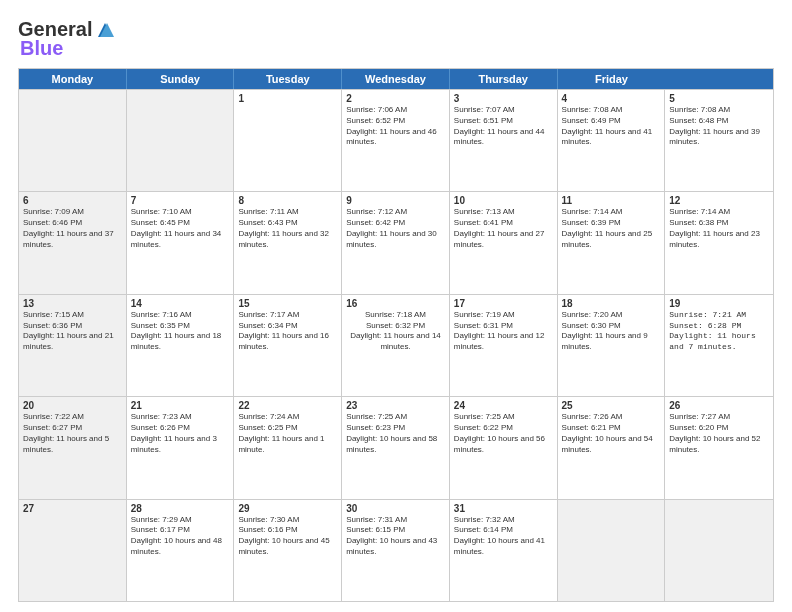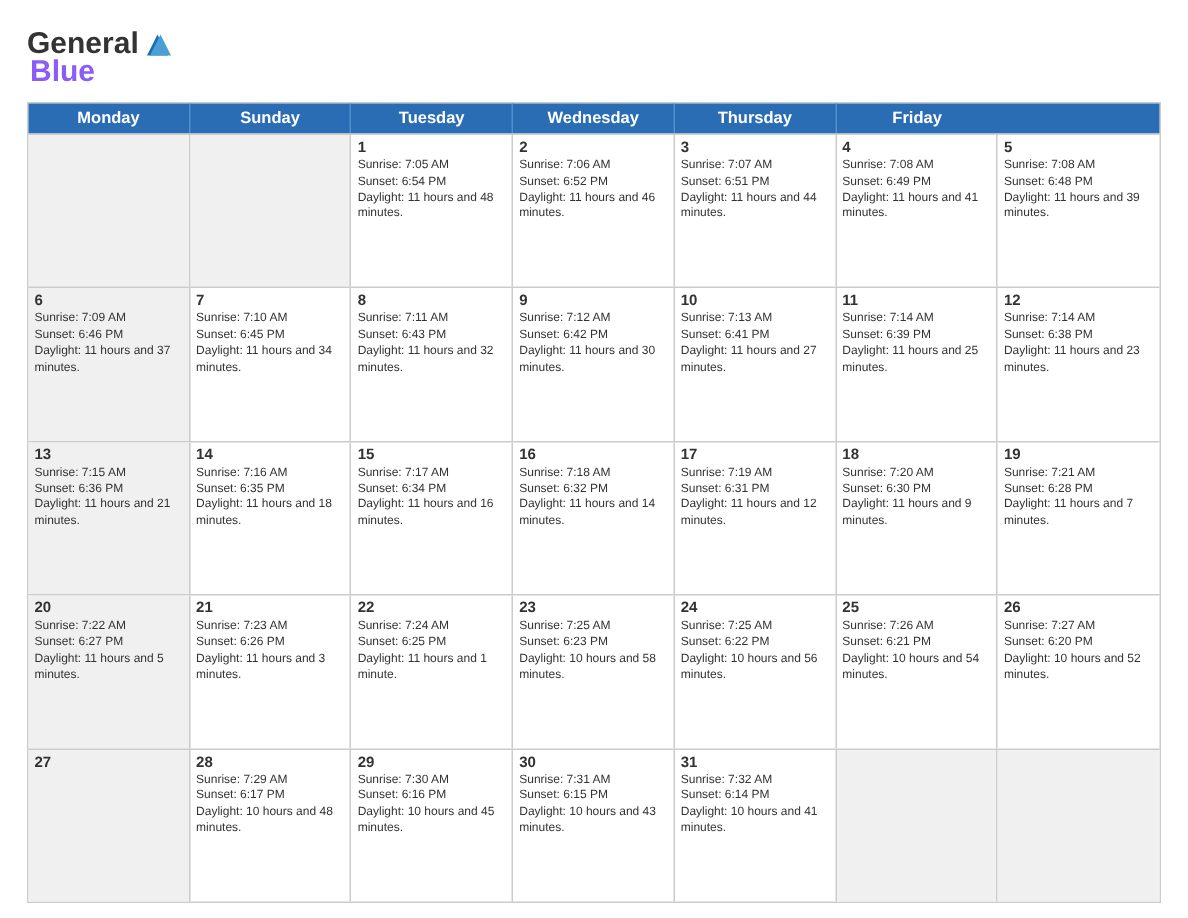--- a/index.html
+++ b/index.html
@@ -124,23 +124,20 @@
         <div class="cal-header-cell">Wednesday</div>
         <div class="cal-header-cell">Thursday</div>
         <div class="cal-header-cell">Friday</div>
       </div>
     <div class="cal-body">
     <div class="cal-row">
           <div class="cal-cell shaded empty"></div>
           <div class="cal-cell shaded empty"></div>
           <div class="cal-cell">
             <span class="day-num">1</span>
-            <div class="cell-text" style="white-space: pre-line;">Sunrise: 7:05 AM
-Sunset: 6:54 PM
-Daylight: 11 hours and 48 minutes.</div>
           </div>
           <div class="cal-cell">
             <span class="day-num">2</span>
             <div class="cell-text" style="white-space: pre-line;">Sunrise: 7:06 AM
 Sunset: 6:52 PM
 Daylight: 11 hours and 46 minutes.</div>
           </div>
           <div class="cal-cell">
             <span class="day-num">3</span>
             <div class="cell-text" style="white-space: pre-line;">Sunrise: 7:07 AM
@@ -218,39 +215,39 @@
 Daylight: 11 hours and 18 minutes.</div>
           </div>
           <div class="cal-cell">
             <span class="day-num">15</span>
             <div class="cell-text" style="white-space: pre-line;">Sunrise: 7:17 AM
 Sunset: 6:34 PM
 Daylight: 11 hours and 16 minutes.</div>
           </div>
           <div class="cal-cell">
             <span class="day-num">16</span>
-            <div class="cell-text" style="white-space: pre-line;">Sunrise: 7:18 AM
+            <div class="cell-text" style="white-space: pre-line; text-align: center;">Sunrise: 7:18 AM
 Sunset: 6:32 PM
 Daylight: 11 hours and 14 minutes.</div>
           </div>
           <div class="cal-cell">
             <span class="day-num">17</span>
             <div class="cell-text" style="white-space: pre-line;">Sunrise: 7:19 AM
 Sunset: 6:31 PM
 Daylight: 11 hours and 12 minutes.</div>
           </div>
           <div class="cal-cell">
             <span class="day-num">18</span>
             <div class="cell-text" style="white-space: pre-line;">Sunrise: 7:20 AM
 Sunset: 6:30 PM
 Daylight: 11 hours and 9 minutes.</div>
           </div>
           <div class="cal-cell">
             <span class="day-num">19</span>
-            <div class="cell-text" style="white-space: pre-line;">Sunrise: 7:21 AM
+            <div class="cell-text" style="white-space: pre-line; font-family: Liberation Mono, monospace;">Sunrise: 7:21 AM
 Sunset: 6:28 PM
 Daylight: 11 hours and 7 minutes.</div>
           </div>
         </div>
         <div class="cal-row">
           <div class="cal-cell shaded">
             <span class="day-num">20</span>
             <div class="cell-text" style="white-space: pre-line;">Sunrise: 7:22 AM
 Sunset: 6:27 PM
 Daylight: 11 hours and 5 minutes.</div>

